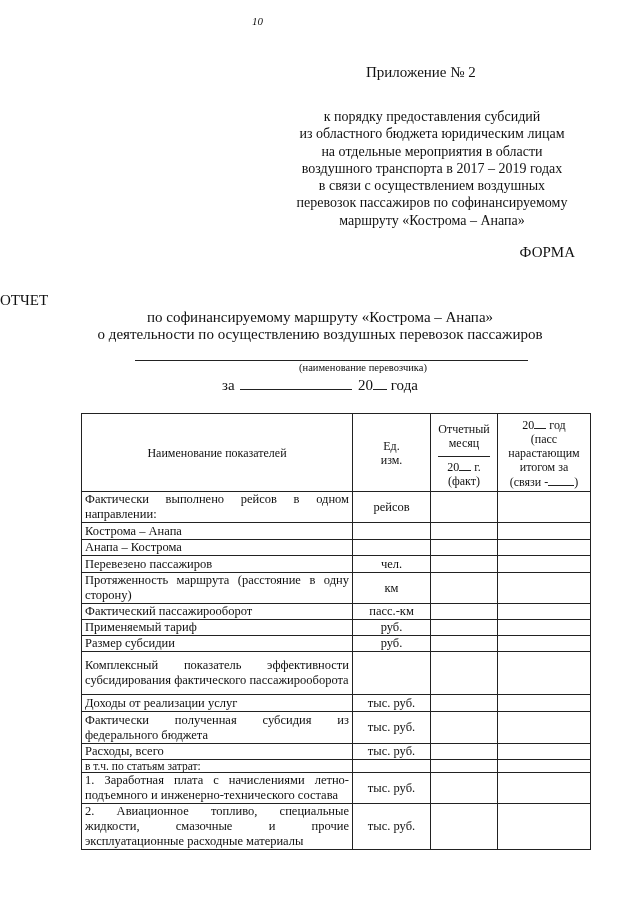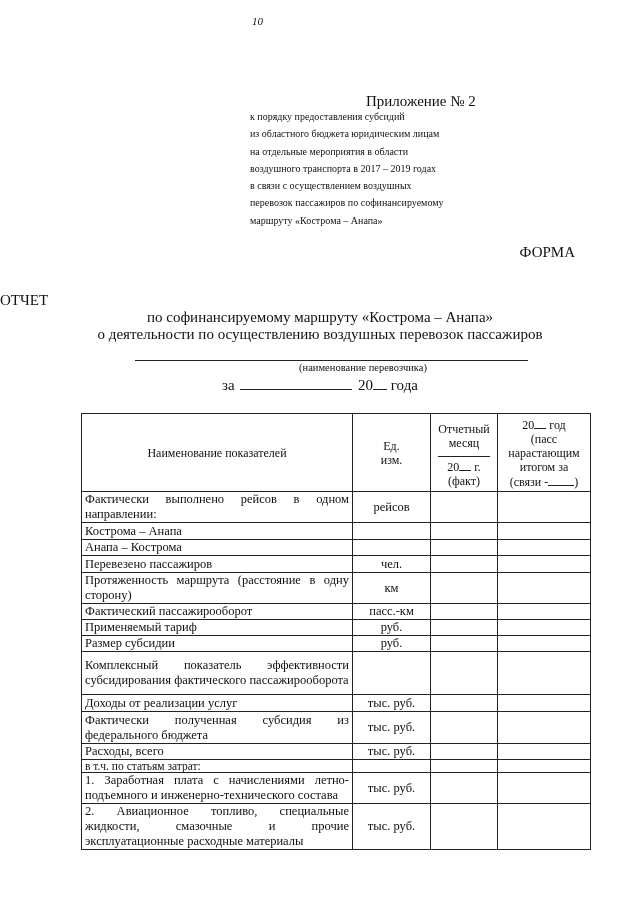--- a/index.html
+++ b/index.html
@@ -18,26 +18,25 @@
     .abs { position: absolute; }
     .page-number {
       left: 252px; top: 15px;
       font-family: Liberation Serif, serif;
       font-style: italic;
       font-size: 11px;
     }
     .appendix-title {
       left: 366px; top: 64px;
       font-size: 15px;
-      margin-top: 29px;
     }
     .appendix-desc {
-      left: 250px; top: 108px; width: 350px;
-      text-align: left;
-      font-size: 10px;
+      left: 257px; top: 108px; width: 350px;
+      text-align: center;
+      font-size: 14px;
       line-height: 17.3px;
     }
     .appendix-desc div { white-space: nowrap; }
     .form-label {
       right: 65px; top: 244px;
       font-size: 15px;
     }
     .report-title {
       left: 0; width: 640px; top: 292px;
       text-align: left;

